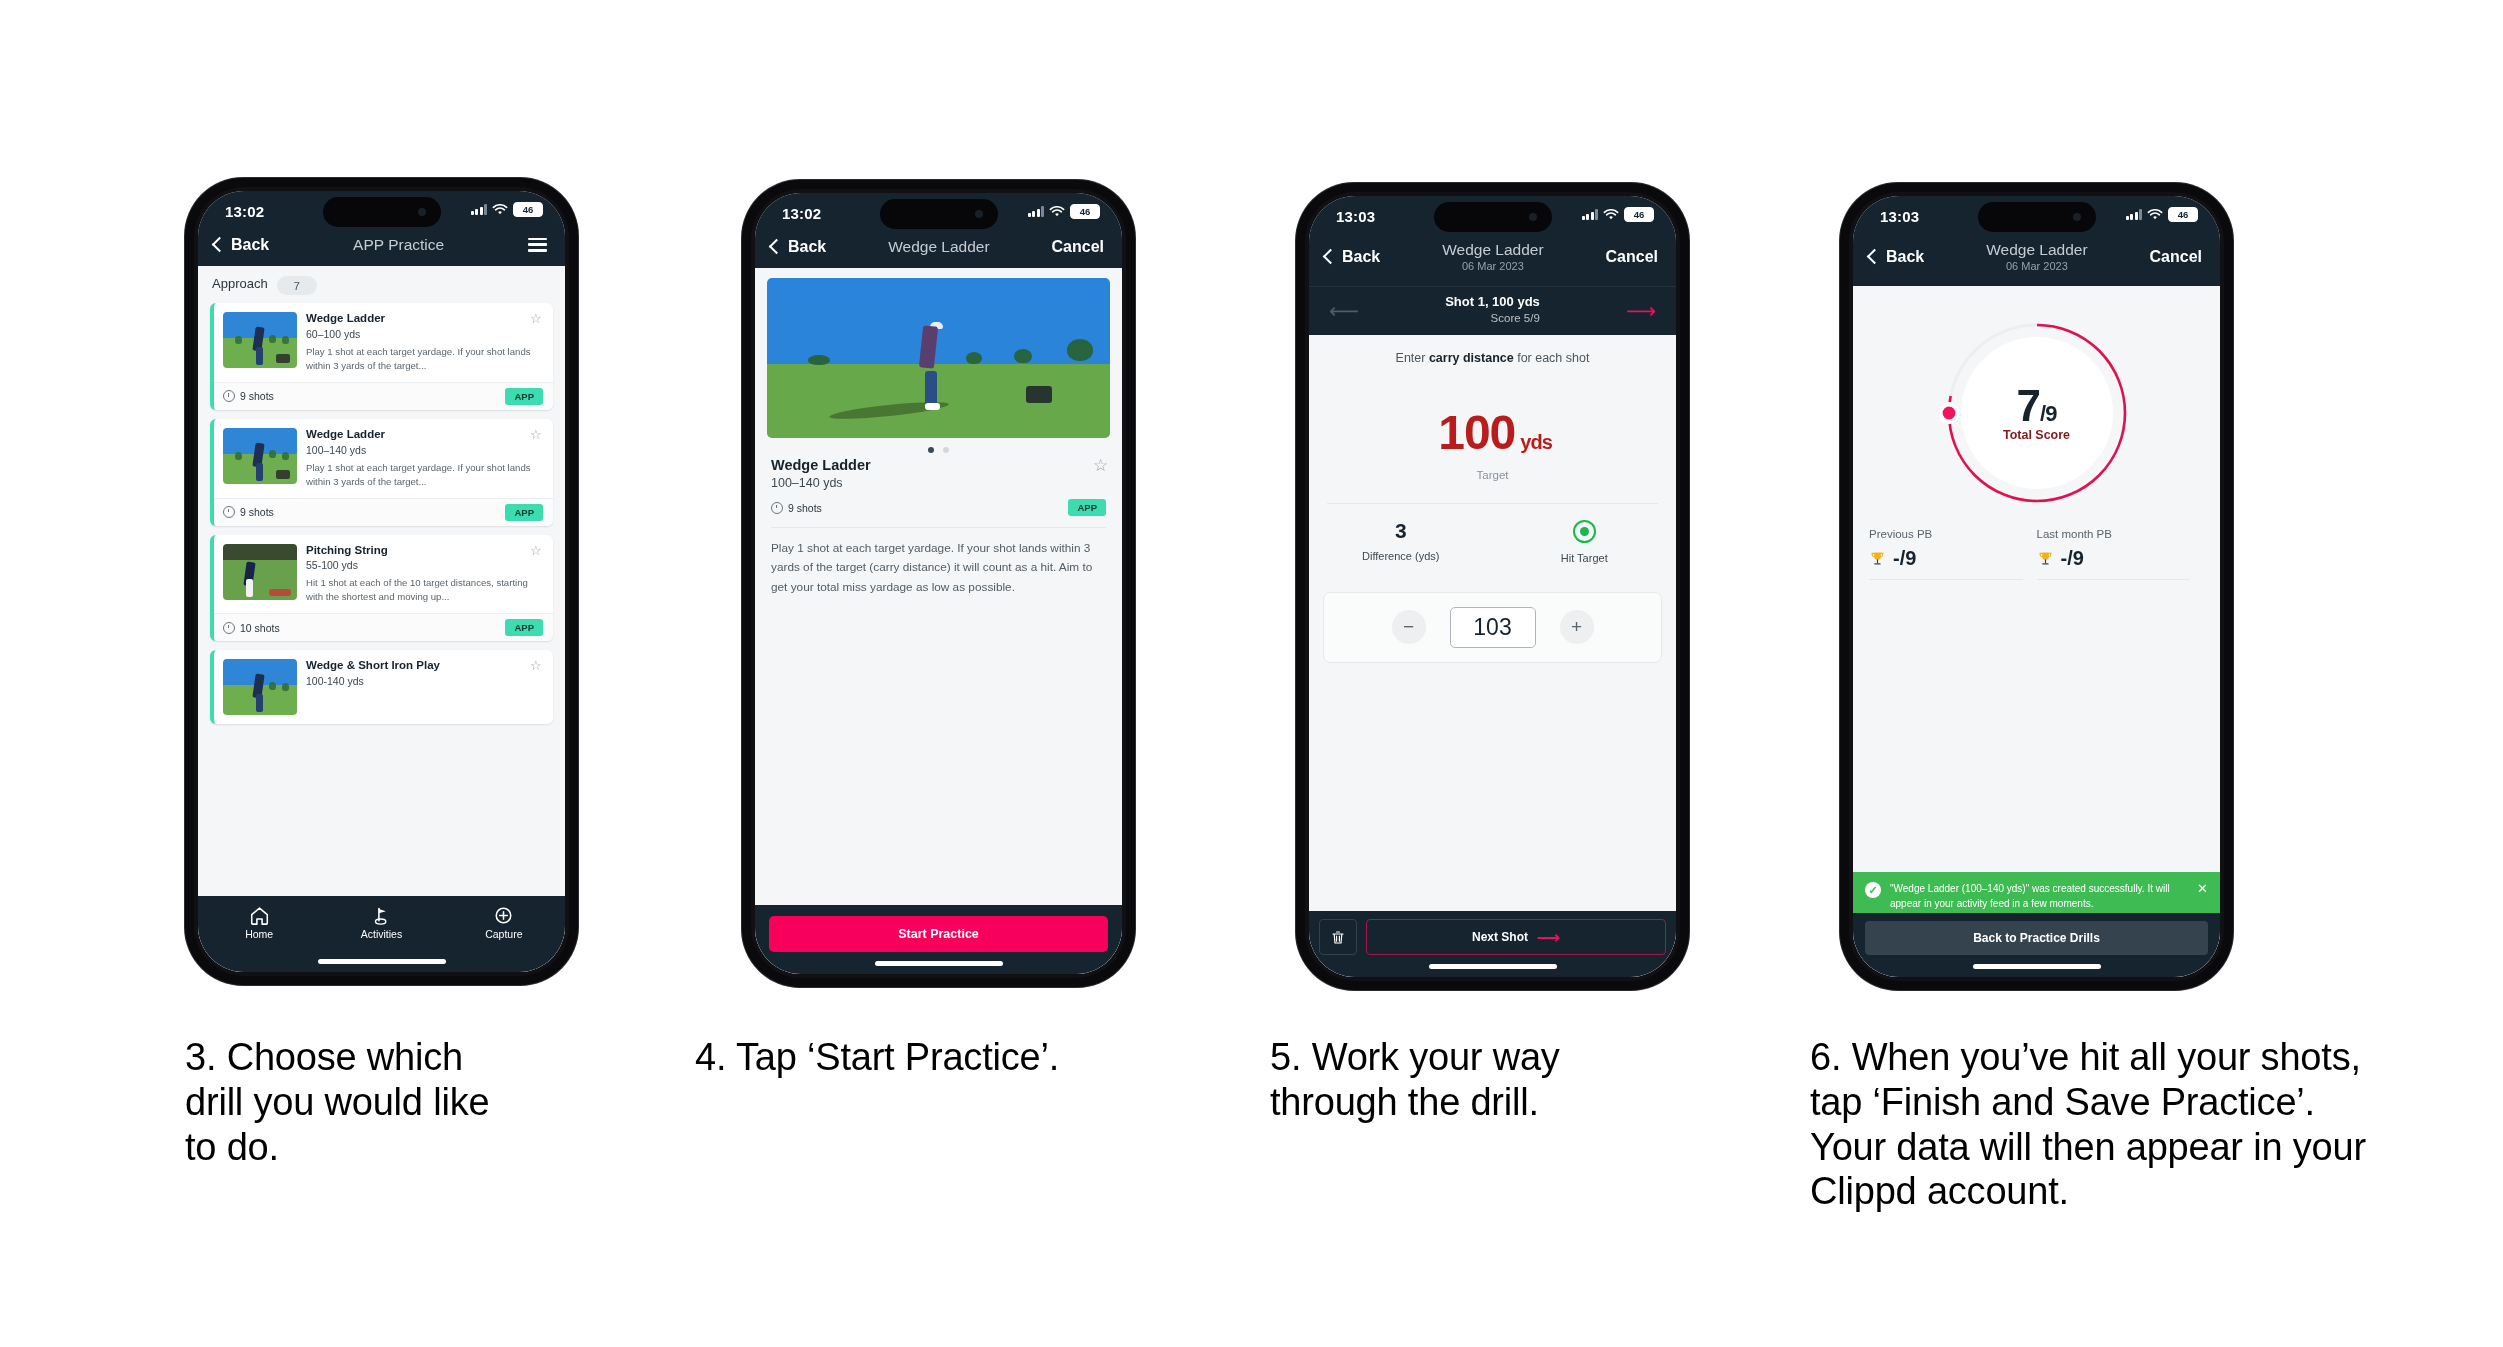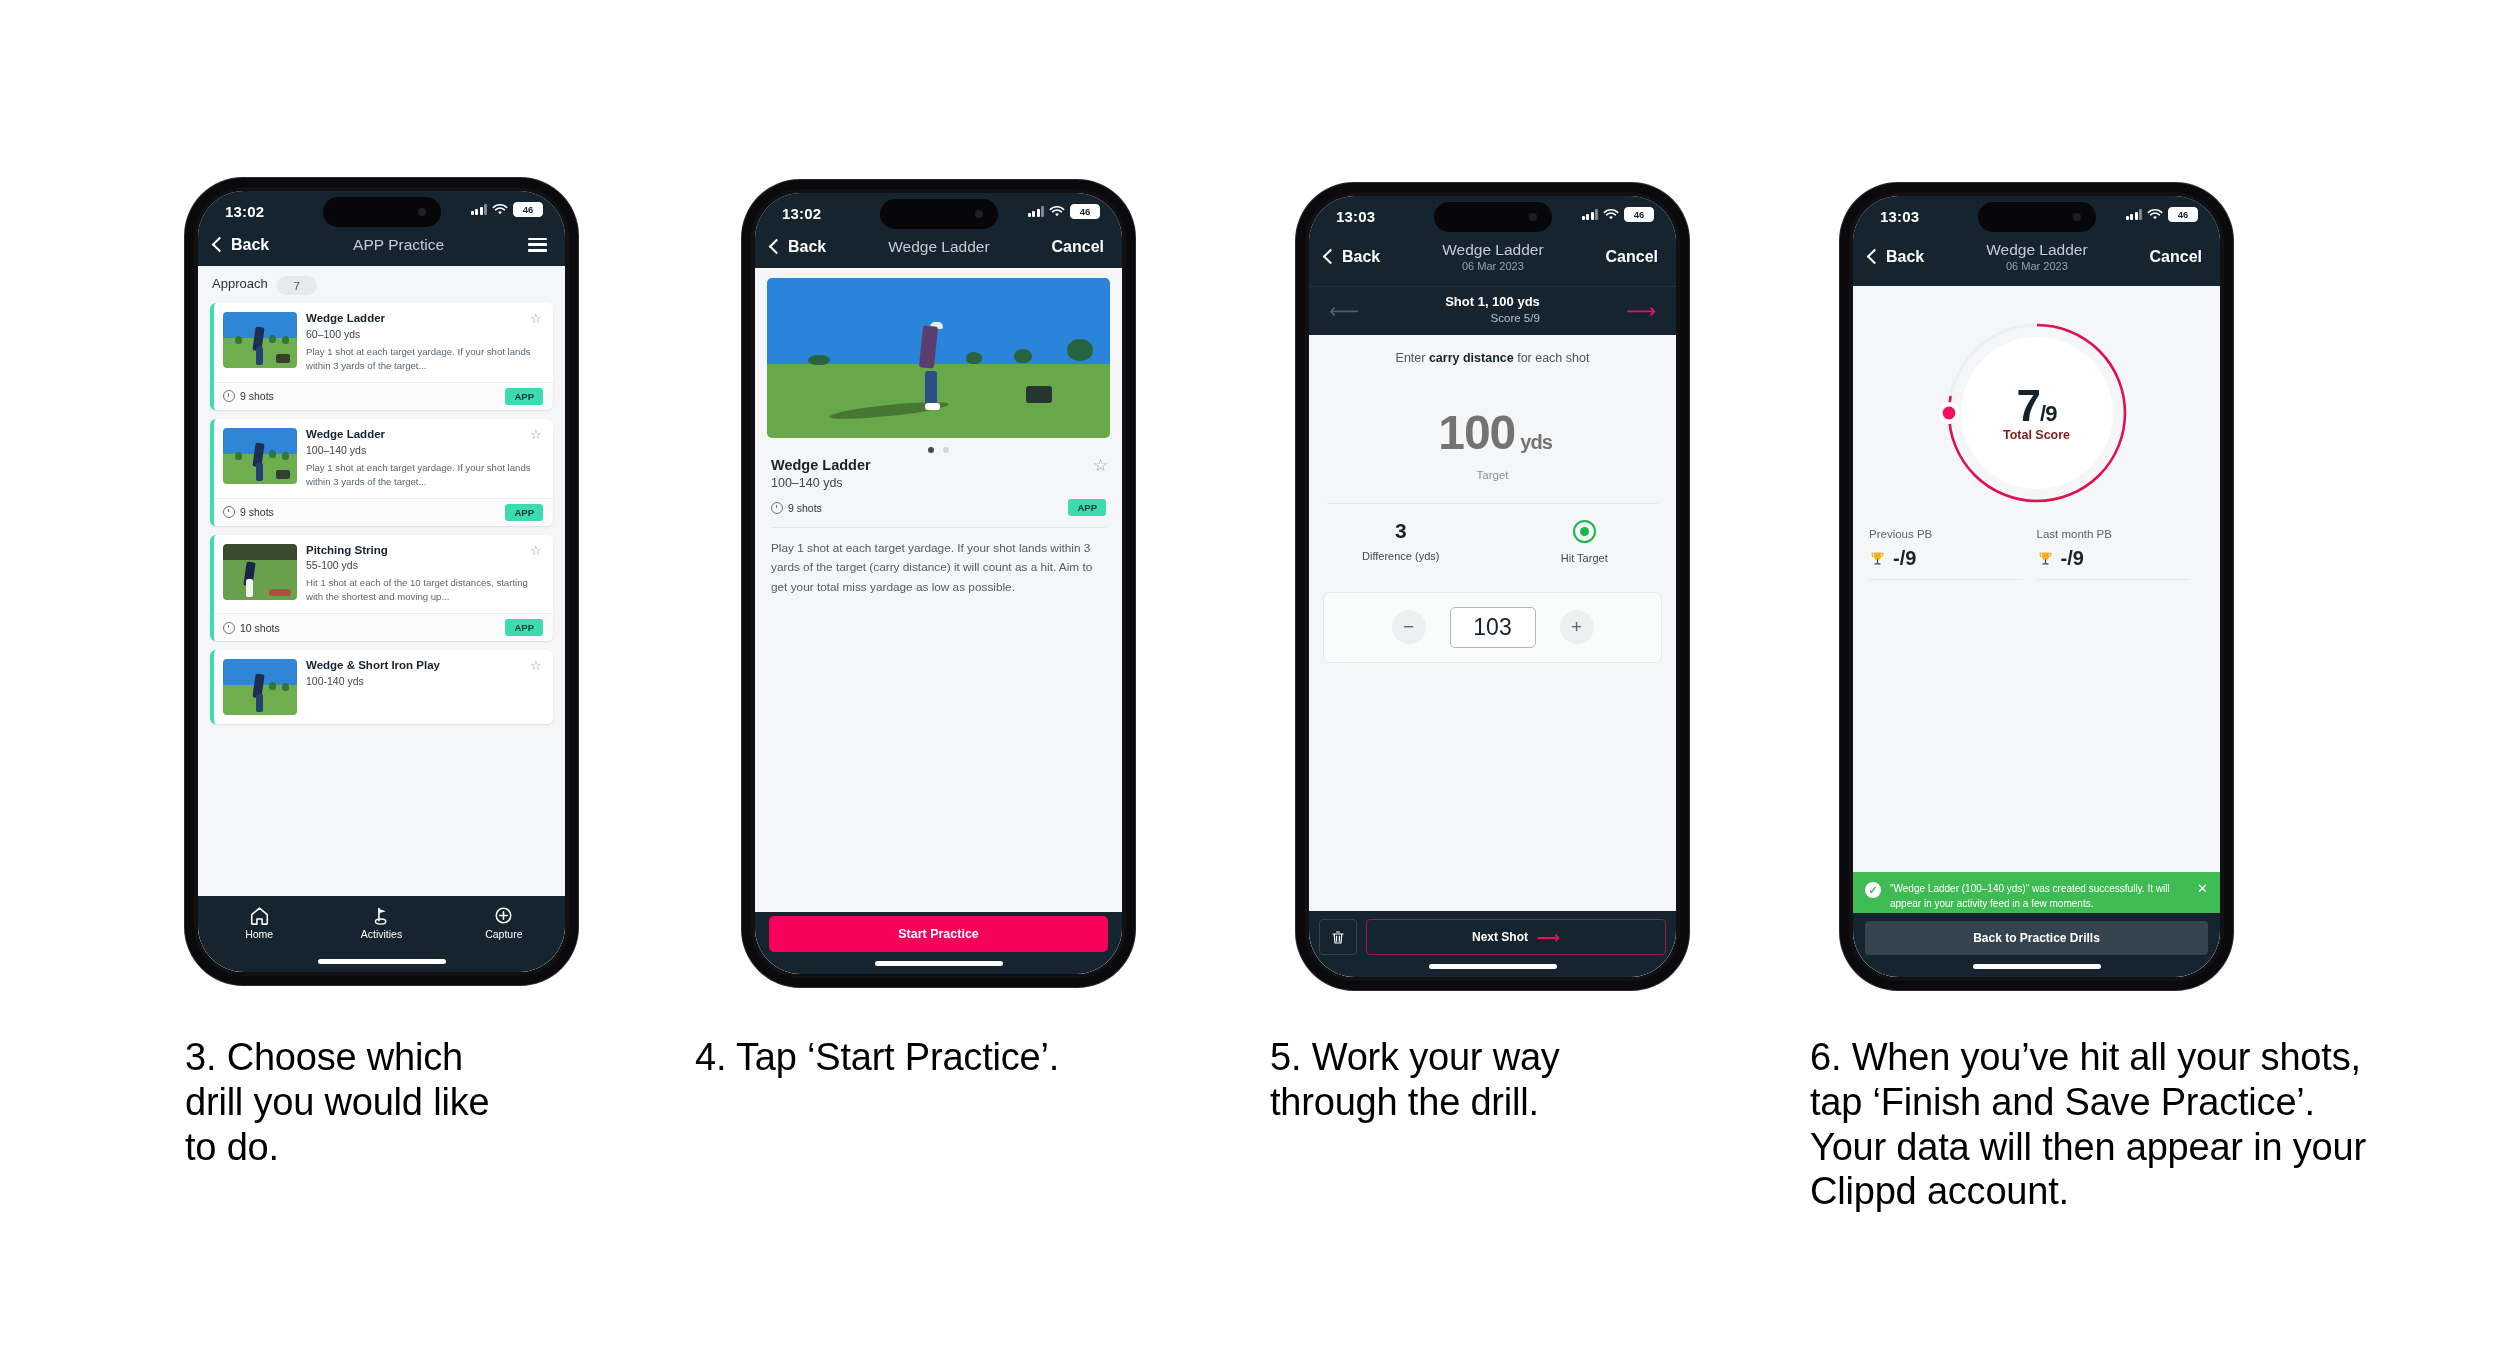--- a/index.html
+++ b/index.html
@@ -124,29 +124,29 @@
   .dots{display:flex;gap:9px;justify-content:center;padding:9px 0 2px;}
   .dots i{width:6px;height:6px;border-radius:50%;background:#d3d8dc;display:block;}
   .dots i.on{background:#3e4950;}
   .detail{padding:2px 16px 0;}
   .d-title-row{display:flex;align-items:flex-start;justify-content:space-between;}
   .d-title{font-size:14.5px;font-weight:700;color:#16222c;}
   .d-sub{font-size:12.5px;color:#3c474f;margin-top:3px;}
   .d-meta{display:flex;align-items:center;justify-content:space-between;margin-top:9px;}
   .d-rule{height:1px;background:#e6e9eb;margin:11px 0 11px;}
   .d-desc{font-size:11.8px;color:#525d65;line-height:1.62;}
-  .cta-wrap{position:absolute;left:0;right:0;bottom:0;background:#15242f;padding:4px 14px 22px;}
+  .cta-wrap{position:absolute;left:0;right:0;bottom:0;background:#15242f;padding:11px 14px 22px;}
   .cta{background:#f6005c;color:#fff;text-align:center;border-radius:5px;padding:11px 0;
        font-size:12.5px;font-weight:700;}
 
   
   .enterline{text-align:center;font-size:12.5px;color:#4c565e;padding:16px 0 0;}
   .enterline b{color:#16222c;font-weight:700;}
   .bigwrap{text-align:center;margin-top:44px;}
-  .bignum{font-size:48px;font-weight:800;color:#737373;letter-spacing:-1px;line-height:1;}
+  .bignum{font-size:48px;font-weight:800;color:#b91c1c;letter-spacing:-1px;line-height:1;}
   .bignum span{font-size:20px;font-weight:700;margin-left:5px;}
   .biglabel{font-size:11.5px;color:#8a939b;margin-top:12px;}
   .hr{height:1px;background:#e6e9eb;margin:22px 18px 0;}
   .twocol{display:flex;margin-top:16px;}
   .twocol .col{flex:1;text-align:center;}
   .col .v{font-size:21px;font-weight:800;color:#16222c;line-height:1;}
   .col .k{font-size:11px;color:#3f4950;margin-top:9px;}
   .hitdot{width:19px;height:19px;border-radius:50%;border:2.4px solid #18b84a;margin:0 auto;
           display:flex;align-items:center;justify-content:center;}
   .hitdot i{width:9px;height:9px;border-radius:50%;background:#18b84a;display:block;}

